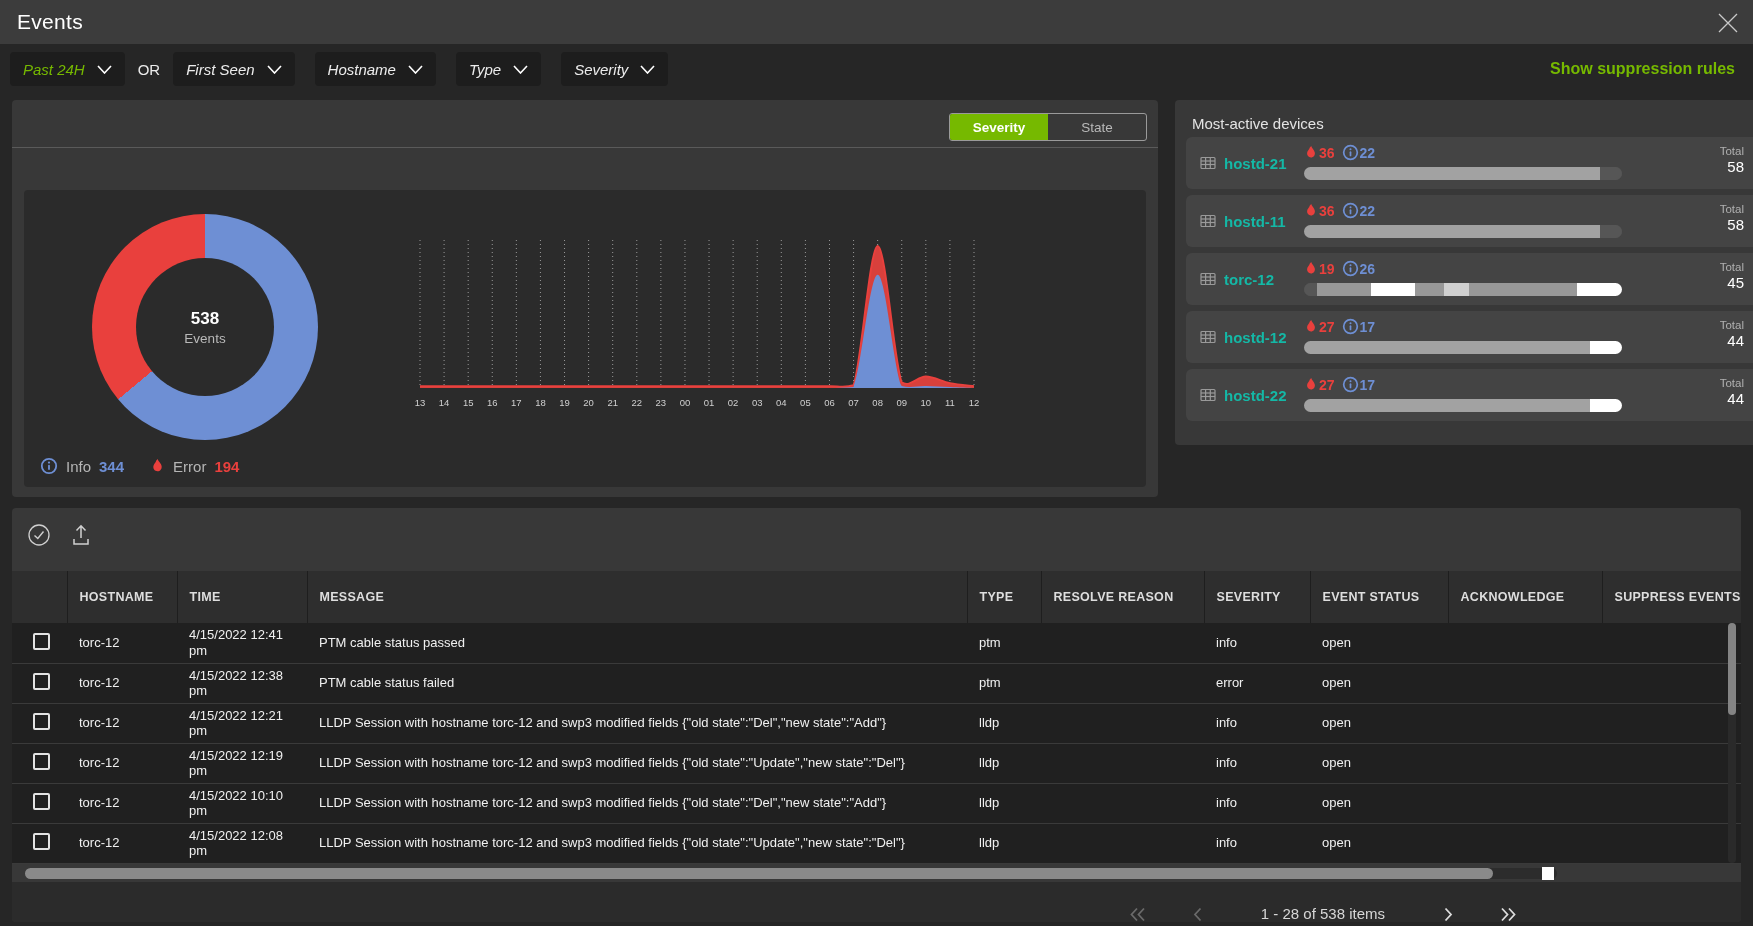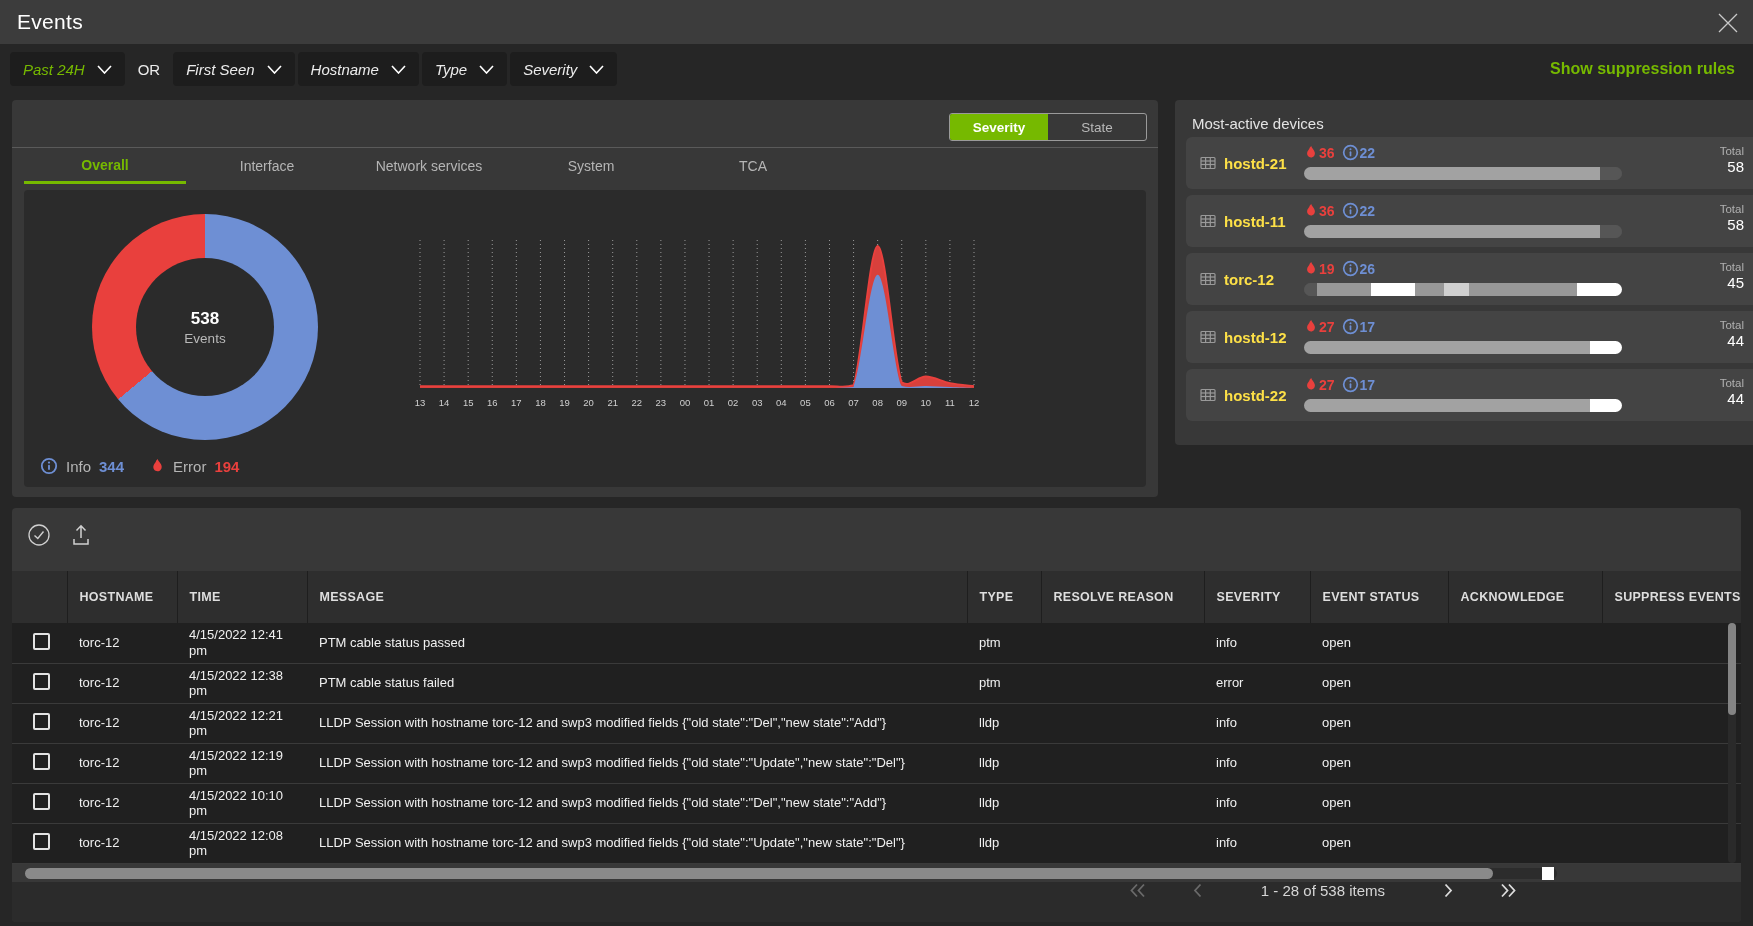--- a/index.html
+++ b/index.html
@@ -46,21 +46,21 @@
   .legend-item{display:flex;align-items:center;gap:8px;font-size:15px;}
   .legend-item .lname{color:#b5b5b5;}
   .legend-item .lval.blue{color:#6e8fd4;font-weight:bold;}
   .legend-item .lval.red{color:#e9403d;font-weight:bold;}
   .tschart{position:absolute;left:378px;top:28px;}
   
   .devices-title{font-size:15px;color:#e3e3e3;padding:15px 0 0 17px;}
   .devices-list{position:absolute;left:11px;top:37px;right:34px;}
   .device-card{height:52px;background:#444444;border-radius:6px;margin-bottom:6px;position:relative;}
   .device-id{position:absolute;left:14px;top:0;height:52px;display:flex;align-items:center;gap:8px;}
-  .device-name{font-size:15px;font-weight:bold;color:#fde047;}
+  .device-name{font-size:15px;font-weight:bold;color:#14b8a6;}
   .device-stats{position:absolute;left:118px;top:7px;display:flex;align-items:center;gap:1px;font-size:14px;font-weight:bold;}
   .device-stats .err{color:#e9403d;margin-right:6px;}
   .device-stats .inf{color:#6e8fd4;}
   .device-bar{position:absolute;left:118px;top:30px;width:318px;height:13px;border-radius:7px;overflow:hidden;background:#4f4f4f;display:flex;}
   .device-bar .segm{height:100%;}
   .device-total{position:absolute;right:18px;top:7px;text-align:right;line-height:1.25;}
   .device-total .tl{font-size:11.5px;color:#b0b0b0;text-align:center;}
   .device-total .tv{font-size:15px;color:#ffffff;}
   .vscroll{position:absolute;border-radius:4px;background:#6f6f6f;}
   .devices-scroll{right:10px;top:45px;width:8px;height:88px;}
@@ -72,21 +72,21 @@
   table.events th:first-child{border-left:none;}
   table.events td{height:40px;background:#202020;border-bottom:1px solid #3a3a3a;font-size:13px;color:#f0f0f0;padding:2px 6px 2px 12px;box-sizing:border-box;vertical-align:middle;overflow:hidden;line-height:1.18;}
   td.msg{font-size:13px;}
   .cb{display:inline-block;width:13px;height:13px;border:2px solid #e3e3e3;border-radius:2px;margin-left:9px;cursor:pointer;}
   .table-vscroll-track{position:absolute;right:5px;top:115px;width:8px;height:240px;background:#2a2a2a;border-radius:4px;}
   .table-vscroll-thumb{position:absolute;right:5px;top:115px;width:8px;height:92px;background:#848484;border-radius:4px;}
   .hscroll-track{position:absolute;left:13px;top:360px;width:1532px;height:11px;background:#2c2c2c;border-radius:6px;}
   .hscroll-thumb{position:absolute;left:0;top:0;width:1468px;height:11px;background:#8a8a8a;border-radius:6px;}
   .hscroll-box{position:absolute;right:3px;top:-1px;width:12px;height:13px;background:#ffffff;}
   
-  .pagination{position:absolute;left:0;bottom:0;width:100%;height:40px;background:#2b2b2b;border-radius:0 0 4px 4px;display:flex;align-items:flex-start;justify-content:flex-end;padding-right:222px;box-sizing:border-box;gap:38px;}
+  .pagination{position:absolute;left:0;bottom:0;width:100%;height:40px;background:#2b2b2b;border-radius:0 0 4px 4px;display:flex;align-items:flex-end;justify-content:flex-end;padding-right:222px;box-sizing:border-box;gap:38px;}
   .pagination .pglabel{font-size:15px;color:#d6d6d6;margin:0 14px;}
   .pgbtn{width:22px;height:16px;display:flex;align-items:center;justify-content:center;cursor:pointer;}
 </style>
 </head>
 <body>
 
 <div class="titlebar">
   <div class="title">Events</div>
   <div class="close-btn">
     <svg width="24" height="24" viewBox="0 0 24 24">
@@ -96,21 +96,21 @@
 </div>
 
 <div class="filterbar">
   <div class="fbtn green">
     <span class="lbl">Past 24H</span>
     <svg width="15" height="9" viewBox="0 0 15 9">
         <polyline points="1,1 7.5,8 14,1" stroke="#ffffff" stroke-width="1.6" fill="none"></polyline>
       </svg>
   </div>
   <span class="or">OR</span>
-  <span id="filter-dropdowns" style="display:flex;gap:3px;">
+  <span id="filter-dropdowns" style="display:flex;gap:20px;">
   <div class="fbtn">
     <span class="lbl">First Seen</span>
     <svg width="15" height="9" viewBox="0 0 15 9">
           <polyline points="1,1 7.5,8 14,1" stroke="#ffffff" stroke-width="1.6" fill="none"></polyline>
         </svg>
   </div>
 
   <div class="fbtn">
     <span class="lbl">Hostname</span>
     <svg width="15" height="9" viewBox="0 0 15 9">
@@ -134,31 +134,20 @@
 </span>
 </div>
 <div class="suppression">Show suppression rules</div>
 
 <div class="panel charts-panel">
   <div class="toggle">
     <div class="seg active">Severity</div>
     <div class="seg inactive">State</div>
   </div>
   <div class="panel-divider"></div>
-  <div class="tabs" id="tabs">
-  <div class="tab active">Overall</div>
-
-  <div class="tab">Interface</div>
-
-  <div class="tab">Network services</div>
-
-  <div class="tab">System</div>
-
-  <div class="tab">TCA</div>
-</div>
 
   <div class="chartbox">
     <div class="donut" id="donut" style="background: conic-gradient(rgb(110, 143, 212) 0deg, rgb(110, 143, 212) 230.2deg, rgb(233, 64, 61) 230.2deg, rgb(233, 64, 61) 360deg);"></div>
     <div class="donut-hole">
       <div class="donut-total">538</div>
       <div class="donut-total-label">Events</div>
     </div>
     <div class="legend">
       <div class="legend-item">
         <svg width="18" height="18" viewBox="0 0 18 18">

